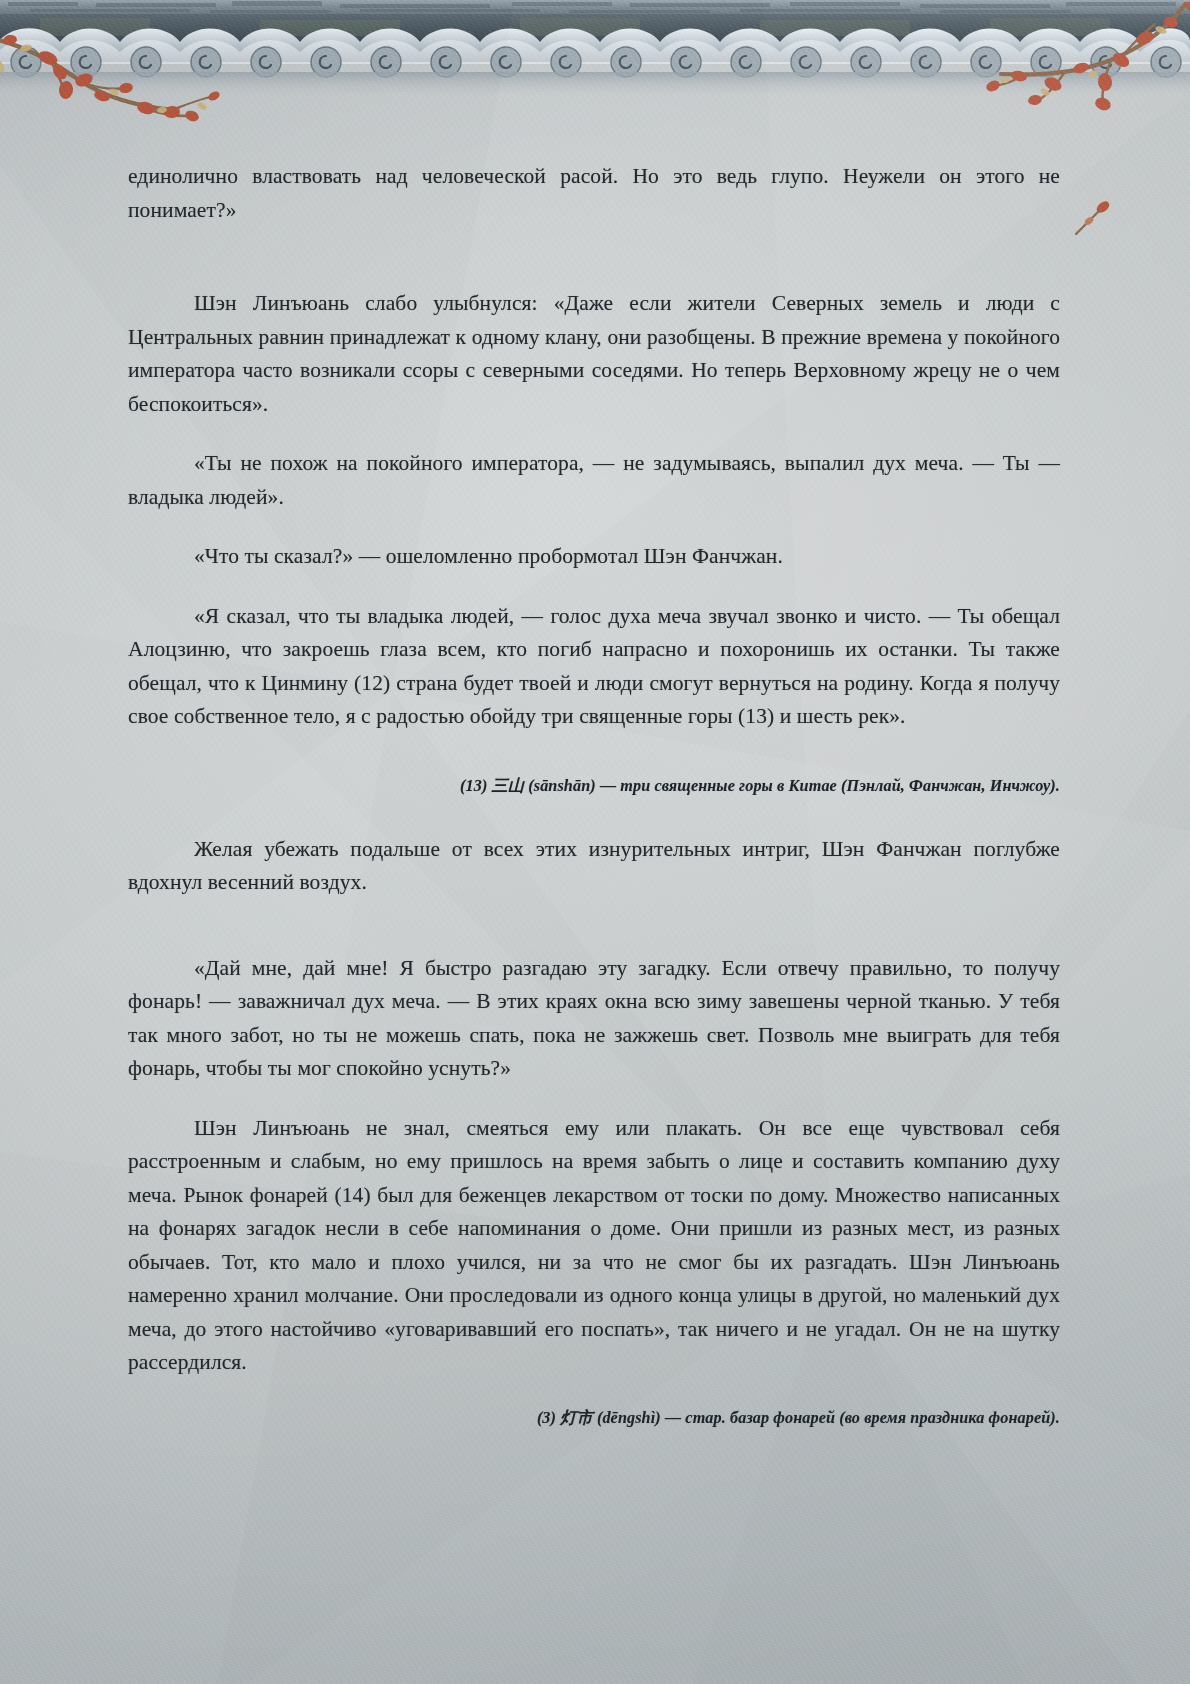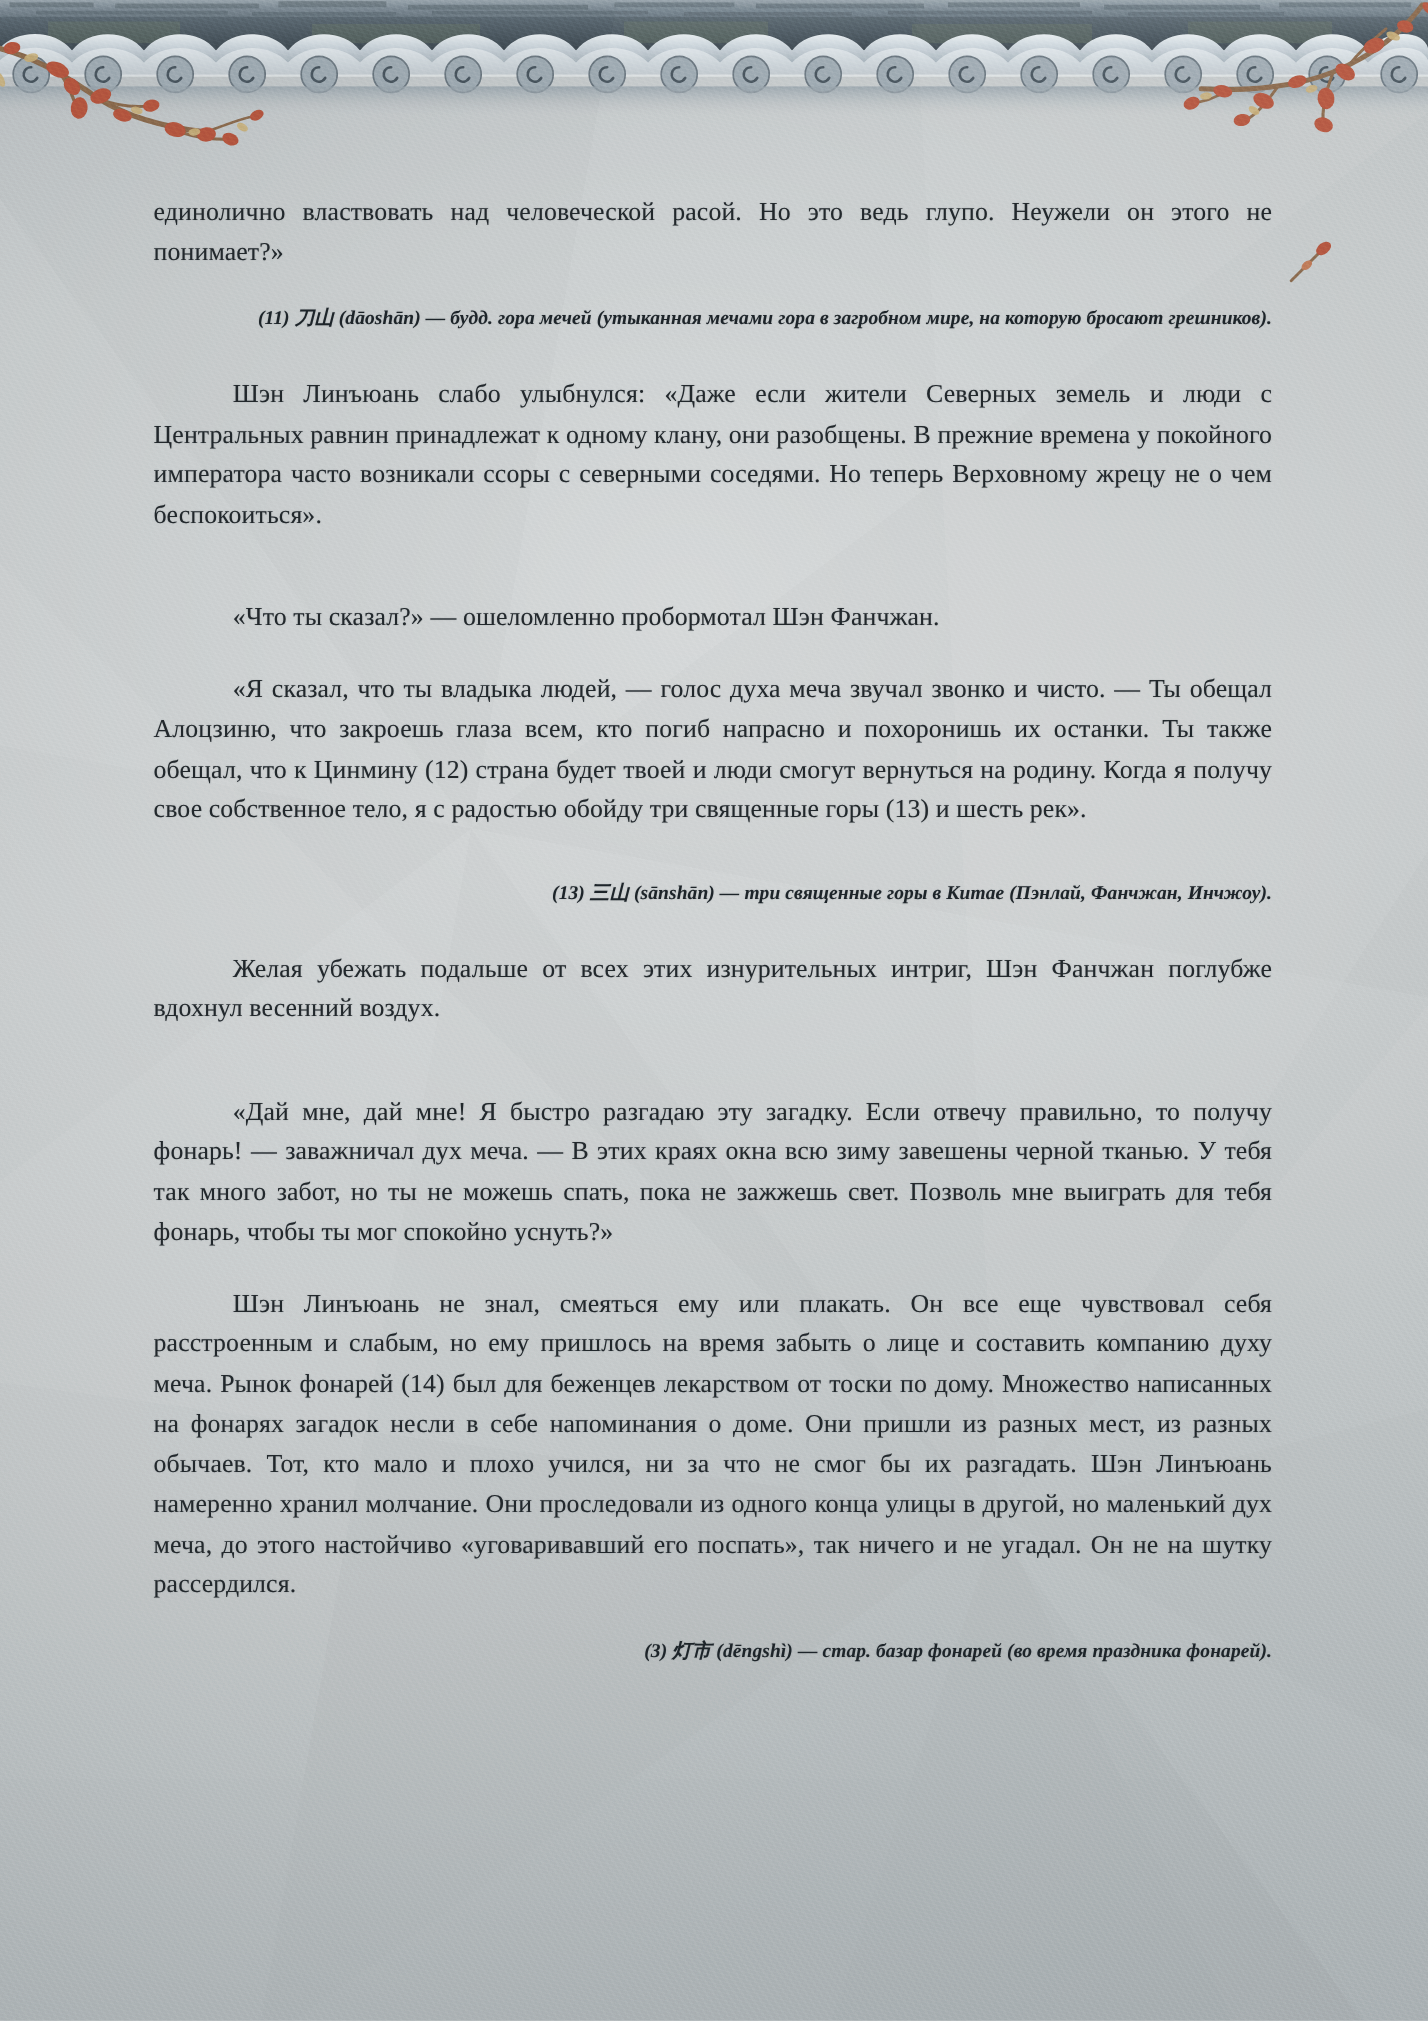--- a/index.html
+++ b/index.html
@@ -326,26 +326,26 @@
   </svg>
 
   <div id="grain"></div>
   <div id="grain2"></div>
 
   <div id="content">
 
     <p class="body noindent">единолично властвовать над человеческой расой. Но это ведь глупо. Неужели он этого не понимает?»</p>
 
     <div class="gap-md"></div>
-    <p class="note">(11) 刀山 (dāoshān) — будд. гора мечей (утыканная мечами гора в загробном мире, на которую бросают грешников).</p>
 
     <div class="gap-lg"></div>
     <p class="body">Шэн Линъюань слабо улыбнулся: «Даже если жители Северных земель и люди с Центральных равнин принадлежат к одному клану, они разобщены. В прежние времена у покойного императора часто возникали ссоры с северными соседями. Но теперь Верховному жрецу не о чем беспокоиться».</p>
 
     <div class="gap-md"></div>
+    <p class="body">«Ты не похож на покойного императора, — не задумываясь, выпалил дух меча. — Ты — владыка людей».</p>
 
     <div class="gap-md"></div>
     <p class="body">«Что ты сказал?» — ошеломленно пробормотал Шэн Фанчжан.</p>
 
     <div class="gap-md"></div>
     <p class="body">«Я сказал, что ты владыка людей, — голос духа меча звучал звонко и чисто. — Ты обещал Алоцзиню, что закроешь глаза всем, кто погиб напрасно и похоронишь их останки. Ты также обещал, что к Цинмину (12) страна будет твоей и люди смогут вернуться на родину. Когда я получу свое собственное тело, я с радостью обойду три священные горы (13) и шесть рек».</p>
 
     <div class="gap-md"></div>
 
     <div class="gap-sm"></div>

